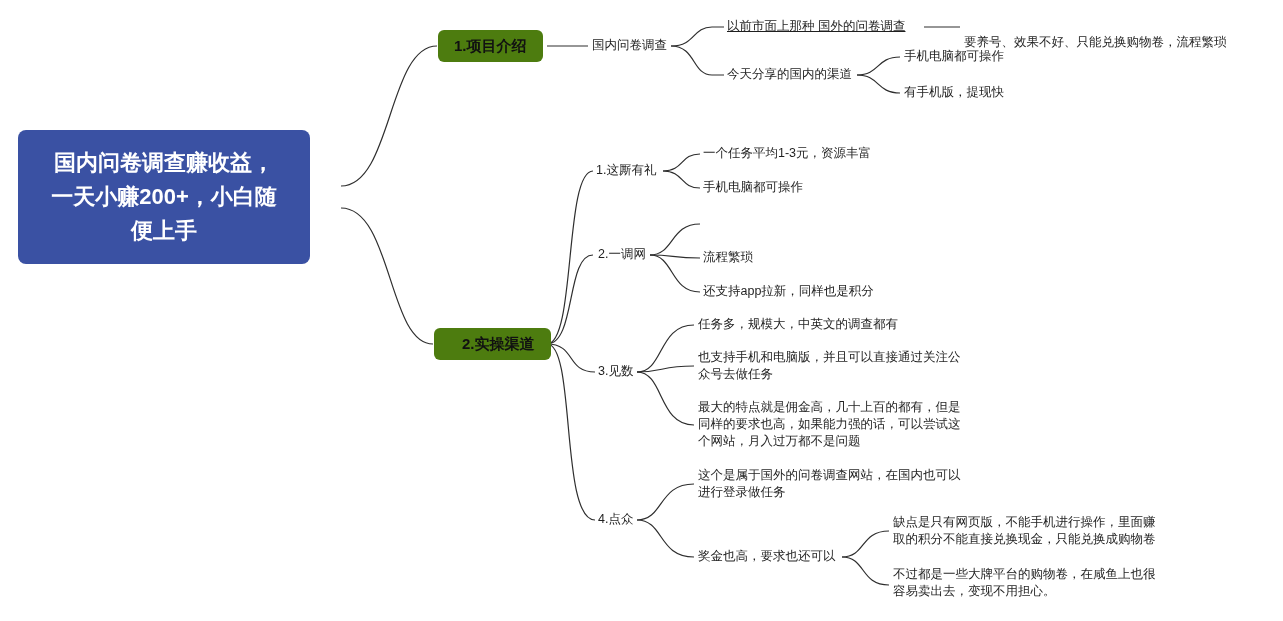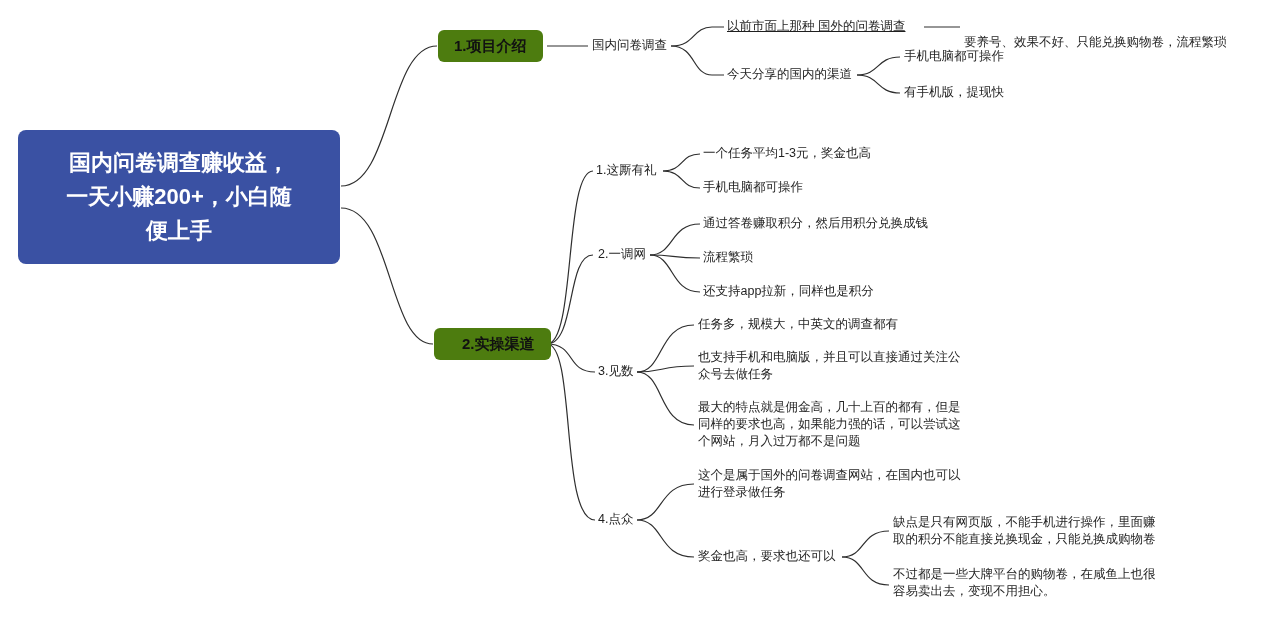--- a/index.html
+++ b/index.html
@@ -9,21 +9,21 @@
     background:#ffffff;
     font-family:"Liberation Sans","DejaVu Sans",sans-serif;
     overflow:hidden;
   }
   .connectors{position:absolute;left:0;top:0;width:1283px;height:621px;}
   .connectors path{fill:none;stroke:#2e2e2e;stroke-width:1.2;}
   .node{position:absolute;color:#1f1f1f;font-size:12.5px;line-height:17px;white-space:nowrap;}
   .node.wrap{white-space:normal;width:266px;}
   .root-topic{
     position:absolute;left:18px;top:130px;
-    width:322px;height:134px;
+    width:292px;height:134px;
     background:#3a51a3;color:#ffffff;
     border-radius:8px;
     display:flex;flex-direction:column;align-items:center;justify-content:center;
     font-size:22px;font-weight:bold;line-height:34px;
     text-align:center;
   }
   .topic-box{
     position:absolute;
     background:#4d7c0f;color:#111111;
     border-radius:6px;
@@ -74,25 +74,24 @@
   <div class="node" style="left:592px;top:37px;">国内问卷调查</div>
   <div class="node" style="left:727px;top:18px;text-decoration:underline;">以前市面上那种 国外的问卷调查</div>
   <div class="node" style="left:964px;top:18px;margin-top:16px;">要养号、效果不好、只能兑换购物卷，流程繁琐</div>
   <div class="node" style="left:727px;top:66px;">今天分享的国内的渠道</div>
   <div class="node" style="left:904px;top:48px;">手机电脑都可操作</div>
   <div class="node" style="left:904px;top:84px;">有手机版，提现快</div>
 
   <div class="topic-box" style="left:434px;top:328px;padding-left:28px;">2.实操渠道</div>
 
   <div class="node" style="left:596px;top:162px;">1.这厮有礼</div>
-  <div class="node" style="left:703px;top:145px;">一个任务平均1-3元，奖金也高</div>
+  <div class="node" style="left:703px;top:145px;">一个任务平均1-3元，资源丰富</div>
   <div class="node" style="left:703px;top:179px;">手机电脑都可操作</div>
 
   <div class="node" style="left:598px;top:246px;">2.一调网</div>
-  <div class="node" style="left:703px;top:215px;">通过答卷赚取积分，然后用积分兑换成钱</div>
   <div class="node" style="left:703px;top:249px;">流程繁琐</div>
   <div class="node" style="left:703px;top:283px;">还支持app拉新，同样也是积分</div>
 
   <div class="node" style="left:598px;top:363px;">3.见数</div>
   <div class="node" style="left:698px;top:316px;">任务多，规模大，中英文的调查都有</div>
   <div class="node wrap" style="left:698px;top:349px;">也支持手机和电脑版，并且可以直接通过关注公众号去做任务</div>
   <div class="node wrap" style="left:698px;top:399px;">最大的特点就是佣金高，几十上百的都有，但是同样的要求也高，如果能力强的话，可以尝试这个网站，月入过万都不是问题</div>
 
   <div class="node" style="left:598px;top:511px;">4.点众</div>
   <div class="node wrap" style="left:698px;top:467px;">这个是属于国外的问卷调查网站，在国内也可以进行登录做任务</div>

